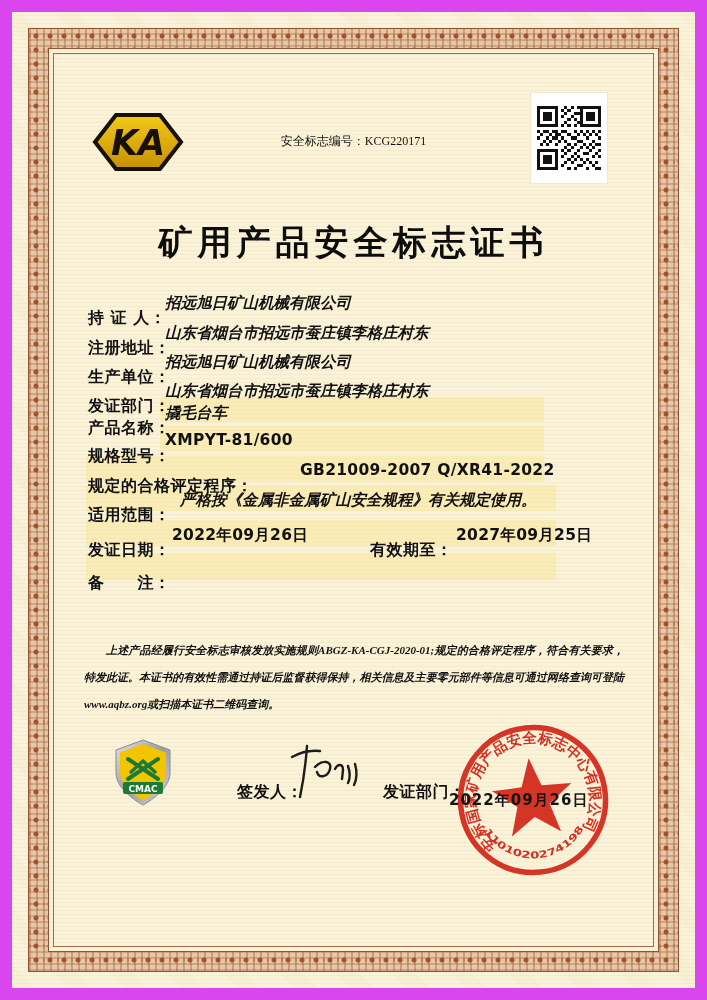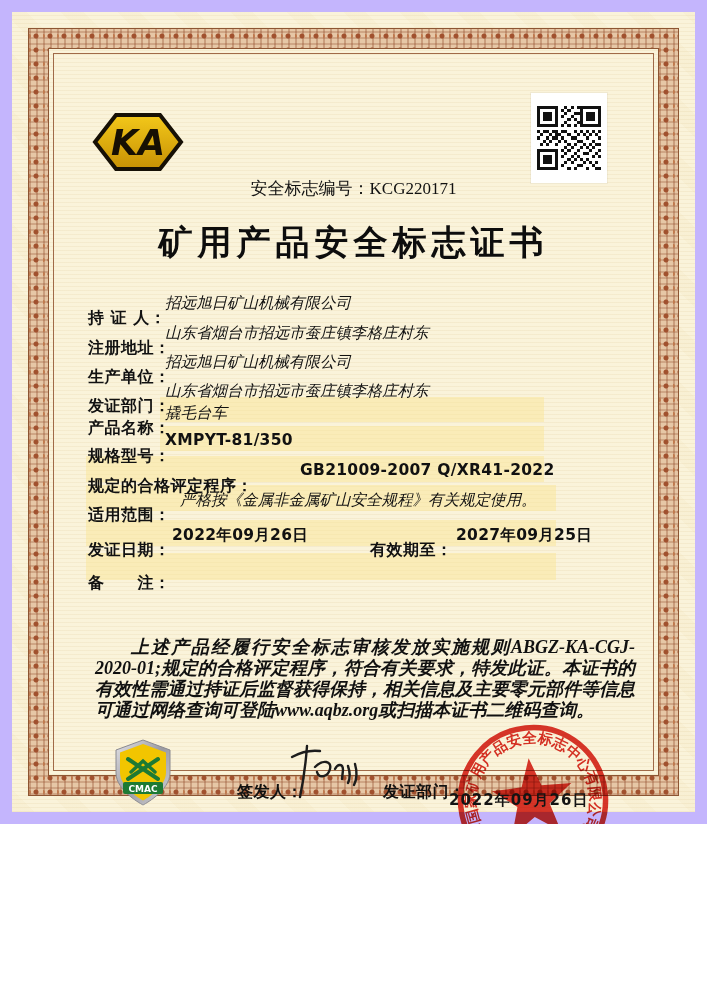--- a/index.html
+++ b/index.html
@@ -1,16 +1,16 @@
 <!DOCTYPE html>
 <html><head>
 <meta charset="utf-8">
 <style>
   html,body{margin:0;padding:0;background:#ffffff;}
-  .cert{position:relative;width:707px;height:824px;background:#c4b5fd;overflow:hidden;
+  .cert{position:relative;width:707px;height:1000px;background:#d946ef;overflow:hidden;
         font-family:"DejaVu Sans","Liberation Sans",sans-serif;color:#1a1a1a;}
   
   .paper{position:absolute;inset:12px;background-color:#faf3da;
     background-image:
       repeating-linear-gradient(0deg, rgba(196,160,90,0.10) 0 1px, rgba(0,0,0,0) 1px 4px),
       repeating-linear-gradient(45deg, rgba(226,198,130,0.07) 0 16px, rgba(0,0,0,0) 16px 40px),
       radial-gradient(circle at 30% 35%, rgba(235,210,150,0.18) 0 90px, rgba(0,0,0,0) 140px),
       radial-gradient(circle at 70% 70%, rgba(235,210,150,0.15) 0 110px, rgba(0,0,0,0) 170px);}
   
   .band{position:absolute;inset:28px;border:1px solid #8d5532;background-color:#e6c7a6;
@@ -19,30 +19,30 @@
       radial-gradient(circle at 0 7px, #c07a4e 1.5px, rgba(0,0,0,0) 2.5px),
       repeating-linear-gradient(90deg, rgba(148,80,48,0.35) 0 2px, rgba(0,0,0,0) 2px 7px),
       repeating-linear-gradient(0deg, rgba(148,80,48,0.28) 0 2px, rgba(0,0,0,0) 2px 6px);
     background-size:14px 14px,14px 14px,auto,auto;}
   .band-cut{position:absolute;inset:19px;border:1px solid #8d5532;background-color:#faf3da;
     background-image:repeating-linear-gradient(0deg, rgba(196,160,90,0.10) 0 1px, rgba(0,0,0,0) 1px 4px);}
   .frame{position:absolute;inset:53px;border:1px solid #a06a48;}
   .abs{position:absolute;white-space:nowrap;}
   .hl{position:absolute;background:rgba(250,230,150,0.50);}
   .lbl{font-weight:700;font-size:16px;letter-spacing:0.5px;color:#111;margin-top:16px;}
-  .val-kai{font-family:"Liberation Serif","DejaVu Serif",serif;font-style:italic;font-weight:400;
+  .val-kai{font-family:"Liberation Serif","DejaVu Serif",serif;font-style:italic;font-weight:700;
            font-size:15.5px;color:#111;}
   .val-num{font-weight:700;font-size:15.5px;letter-spacing:0.3px;color:#111;}
   .serial-line{position:absolute;left:0;right:0;top:133px;text-align:center;
-    font-family:"Liberation Serif","DejaVu Serif",serif;font-size:17px;color:#111;margin-top:44px;}
+    font-family:"Liberation Serif","DejaVu Serif",serif;font-size:12px;color:#111;}
   .title{position:absolute;left:0;right:0;top:220px;text-align:center;font-size:34px;
     font-weight:800;letter-spacing:5px;color:#0d0d0d;}
-  .declaration{position:absolute;left:95px;top:637px;width:540px;
+  .declaration{position:absolute;left:84px;top:637px;width:540px;
     font-family:"Liberation Serif","DejaVu Serif",serif;font-style:italic;font-weight:700;
-    font-size:18px;line-height:21px;text-indent:2em;text-align:justify;color:#111;}
+    font-size:11px;line-height:27px;text-indent:2em;text-align:justify;color:#111;}
   .qr-tile{position:absolute;left:531px;top:93px;width:76px;height:90px;background:#ffffff;
     box-shadow:0 0 0 1px rgba(0,0,0,0.04);}
   .stamp-wrap{position:absolute;left:447px;top:714px;width:172px;height:172px;
     transform:rotate(-6deg);mix-blend-mode:multiply;}
   .stamp-date{position:absolute;left:449px;top:791px;width:172px;font-size:15px;font-weight:700;
     letter-spacing:1px;color:#141414;}
 </style>
 </head>
 <body>
 
@@ -206,21 +206,21 @@
   <span class="abs lbl" style="left:88px;top:351px">生产单位：</span>
   <span class="abs val-kai" style="left:165px;top:352px">招远旭日矿山机械有限公司</span>
 
   <span class="abs lbl" style="left:88px;top:380px">发证部门：</span>
   <span class="abs val-kai" style="left:165px;top:381px">山东省烟台市招远市蚕庄镇李格庄村东</span>
 
   <span class="abs lbl" style="left:88px;top:402px">产品名称：</span>
   <span class="abs val-kai" style="left:165px;top:403px">撬毛台车</span>
 
   <span class="abs lbl" style="left:88px;top:430px">规格型号：</span>
-  <span class="abs val-num" style="left:165px;top:431px">XMPYT-81/350</span>
+  <span class="abs val-num" style="left:165px;top:431px">XMPYT-81/600</span>
 
   <span class="abs lbl" style="left:88px;top:460px">规定的合格评定程序：</span>
   <span class="abs val-num" style="left:300px;top:461px">GB21009-2007 Q/XR41-2022</span>
 
   <span class="abs lbl" style="left:88px;top:489px">适用范围：</span>
   <span class="abs val-kai" style="left:180px;top:490px">严格按《金属非金属矿山安全规程》有关规定使用。</span>
 
   <span class="abs lbl" style="left:88px;top:524px">发证日期：</span>
   <span class="abs val-num" style="left:172px;top:525px">2022年09月26日</span>
   <span class="abs lbl" style="left:370px;top:524px">有效期至：</span>

